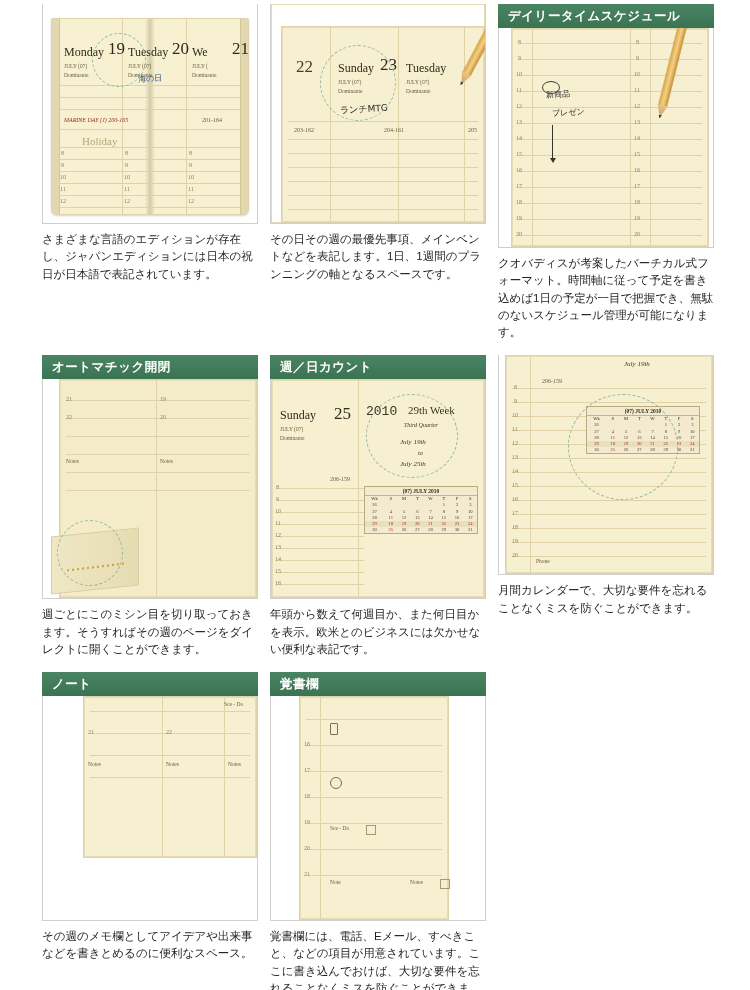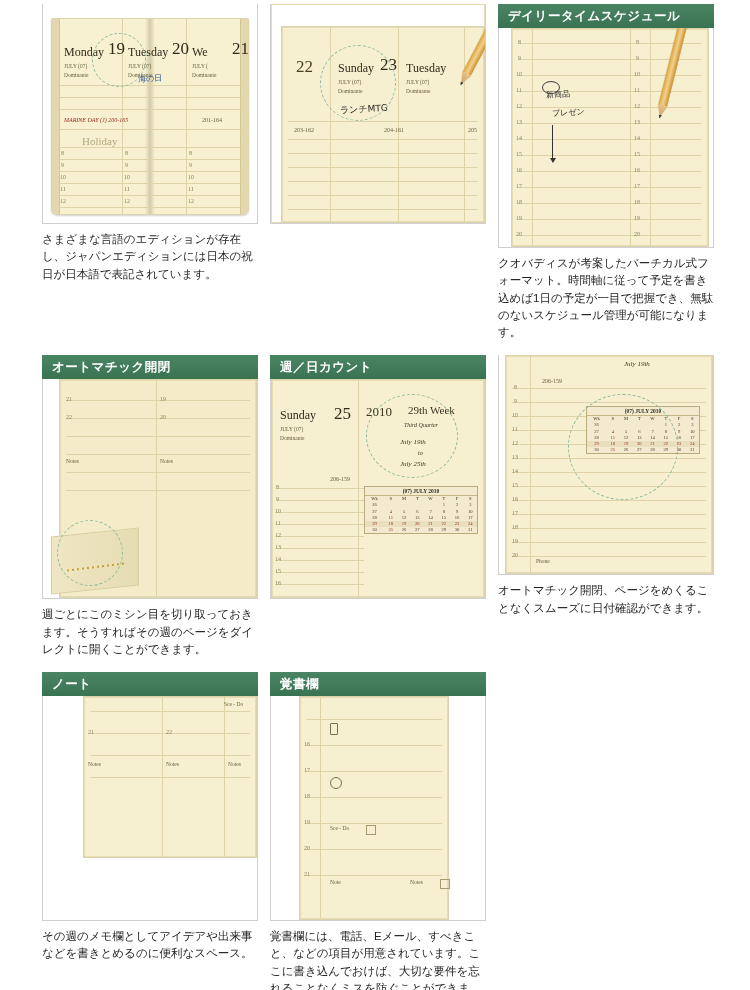--- a/index.html
+++ b/index.html
@@ -258,20 +258,21 @@
           <div class="ln" style="top:140px;"></div>
           <div class="ln" style="top:154px;"></div>
           <div class="ln" style="top:168px;"></div>
           <div class="ln" style="top:182px;"></div>
         </div>
 
         <div class="circle" style="left:38px;top:18px;width:74px;height:74px;"></div>
       </div>
       <div class="pencil" style="right:14px;top:-22px;height:92px;transform:rotate(28deg);"></div>
     </div>
+    <div class="cap">その日その週の最優先事項、メインベントなどを表記します。1日、1週間のプランニングの軸となるスペースです。</div>
   </div>
 
   <div class="card">
     <div class="hdr">
       <span>デイリータイムスケジュール</span>
     </div>
     <div class="shot">
       <div class="paper cream" style="left:12px;top:0;right:4px;bottom:0;border:1px solid #ded3ab;">
         <div class="vline" style="left:20px;"></div>
         <div class="vline" style="left:118px;"></div>
@@ -364,21 +365,21 @@
       <span>週／日カウント</span>
     </div>
     <div class="shot">
       <div class="paper cream" style="left:0;top:0;right:0;bottom:0;border:1px solid #ded3ab;">
         <div class="vline" style="left:86px;"></div>
         <div class="dayname" style="position:absolute;left:8px;top:28px;">Sunday</div>
         <div class="daynum" style="position:absolute;left:62px;top:24px;">25</div>
         <div class="sub" style="position:absolute;left:8px;top:46px;">JULY (07)</div>
         <div class="sub" style="position:absolute;left:8px;top:55px;">Dominante</div>
 
-        <div class="txt" style="left:94px;top:24px;font-size:13px;">2010</div>
+        <div class="txt" style="left:94px;top:24px;font-size:13px;font-family:Liberation Mono, monospace;">2010</div>
         <div class="txt" style="left:136px;top:24px;font-size:11px;">29th Week</div>
         <div class="txt ital" style="left:132px;top:42px;font-size:6px;">Third Quarter</div>
         <div class="txt ital" style="left:128px;top:58px;font-size:7px;">July 19th</div>
         <div class="txt ital" style="left:146px;top:70px;font-size:6px;">to</div>
         <div class="txt ital" style="left:128px;top:80px;font-size:7px;">July 25th</div>
 
         <div class="sub" style="position:absolute;left:58px;top:96px;font-size:6px;">206-159</div>
 
         <div class="lines">
           <div class="ln" style="top:108px;left:4px;right:120px;"></div>
@@ -465,20 +466,21 @@
               <td>30</td>
               <td>31</td>
             </tr>
           </tbody>
             </table>
         </div>
 
         <div class="circle" style="left:94px;top:14px;width:90px;height:82px;"></div>
       </div>
     </div>
+    <div class="cap">年頭から数えて何週目か、また何日目かを表示。欧米とのビジネスには欠かせない便利な表記です。</div>
   </div>
 
   <div class="card">
     <div class="shot">
       <div class="paper cream" style="left:6px;top:0;right:0;bottom:0;border:1px solid #ded3ab;">
         <div class="vline" style="left:24px;"></div>
         <div class="txt ital" style="left:118px;top:4px;font-size:7px;">July 19th</div>
         <div class="sub" style="position:absolute;left:36px;top:22px;font-size:6px;">206-159</div>
 
         <div class="lines">
@@ -575,21 +577,21 @@
               <td>30</td>
               <td>31</td>
             </tr>
           </tbody>
             </table>
         </div>
 
         <div class="circle" style="left:62px;top:38px;width:108px;height:104px;"></div>
       </div>
     </div>
-    <div class="cap">オートマチック開閉、ページをめくることなくスムーズに日付確認ができます。</div>
+    <div class="cap">月間カレンダーで、大切な要件を忘れることなくミスを防ぐことができます。</div>
   </div>
 
   <div class="card">
     <div class="hdr">
       <span>ノート</span>
     </div>
     <div class="shot note">
       <div class="paper cream" style="left:40px;top:0;right:0;bottom:62px;border:1px solid #ded3ab;">
         <div class="vline" style="left:78px;"></div>
         <div class="vline" style="left:140px;"></div>

